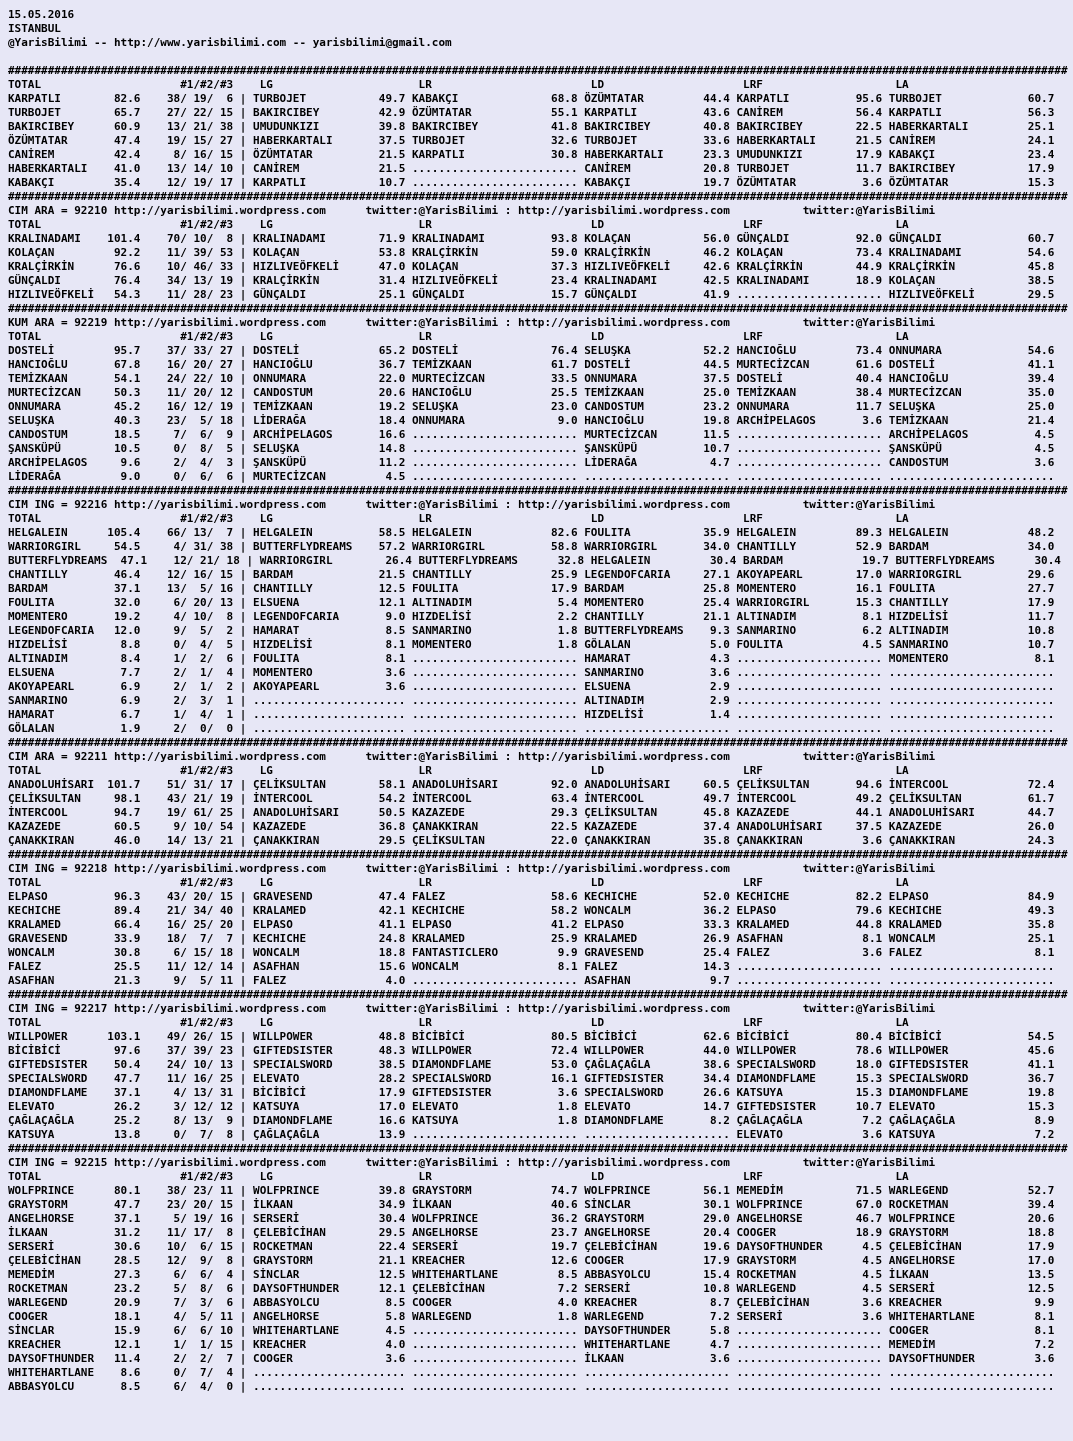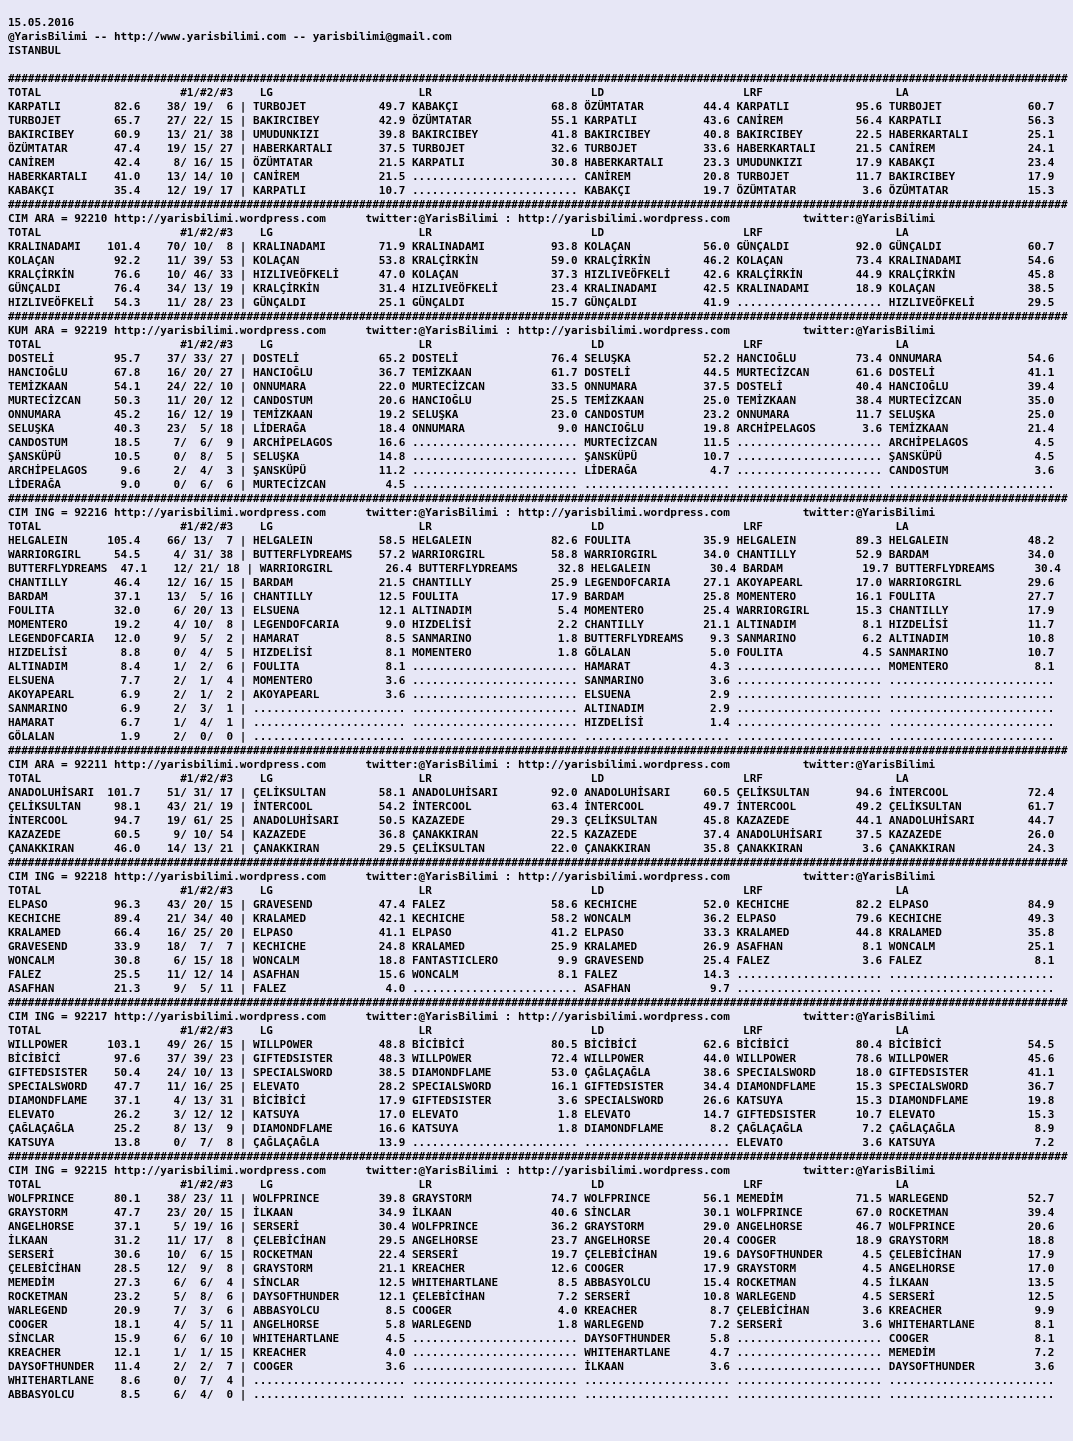--- a/index.html
+++ b/index.html
@@ -2,36 +2,36 @@
 <html><head>
 <meta charset="utf-8">
 <style>
   html, body { margin: 0; padding: 0; }
   body {
     width: 1073px; height: 1441px;
     background: #e7e7f6;
     overflow: hidden;
   }
   #terminal {
-    padding: 16px 0 0 8px;
+    padding: 8px 0 0 8px;
     font-family: "DejaVu Sans Mono", monospace;
     font-weight: bold;
     font-size: 11px;
     line-height: 14px;
     color: #000000;
   }
   .line { white-space: pre; height: 14px; }
 </style>
 </head>
 <body>
 
 <div id="terminal">
   <div class="line">15.05.2016</div>
+  <div class="line">ISTANBUL</div>
   <div class="line">@YarisBilimi -- http://www.yarisbilimi.com -- yarisbilimi@gmail.com</div>
-  <div class="line">ISTANBUL</div>
   <div class="line"></div>
   <div id="sections">
       <div class="line">################################################################################################################################################################</div>
       <div class="line">TOTAL                     #1/#2/#3    LG                      LR                        LD                     LRF                    LA</div>
       <div class="line">KARPATLI        82.6    38/ 19/  6 | TURBOJET           49.7 KABAKÇI              68.8 ÖZÜMTATAR         44.4 KARPATLI          95.6 TURBOJET             60.7</div>
       <div class="line">TURBOJET        65.7    27/ 22/ 15 | BAKIRCIBEY         42.9 ÖZÜMTATAR            55.1 KARPATLI          43.6 CANİREM           56.4 KARPATLI             56.3</div>
       <div class="line">BAKIRCIBEY      60.9    13/ 21/ 38 | UMUDUNKIZI         39.8 BAKIRCIBEY           41.8 BAKIRCIBEY        40.8 BAKIRCIBEY        22.5 HABERKARTALI         25.1</div>
       <div class="line">ÖZÜMTATAR       47.4    19/ 15/ 27 | HABERKARTALI       37.5 TURBOJET             32.6 TURBOJET          33.6 HABERKARTALI      21.5 CANİREM              24.1</div>
       <div class="line">CANİREM         42.4     8/ 16/ 15 | ÖZÜMTATAR          21.5 KARPATLI             30.8 HABERKARTALI      23.3 UMUDUNKIZI        17.9 KABAKÇI              23.4</div>
       <div class="line">HABERKARTALI    41.0    13/ 14/ 10 | CANİREM            21.5 ......................... CANİREM           20.8 TURBOJET          11.7 BAKIRCIBEY           17.9</div>

